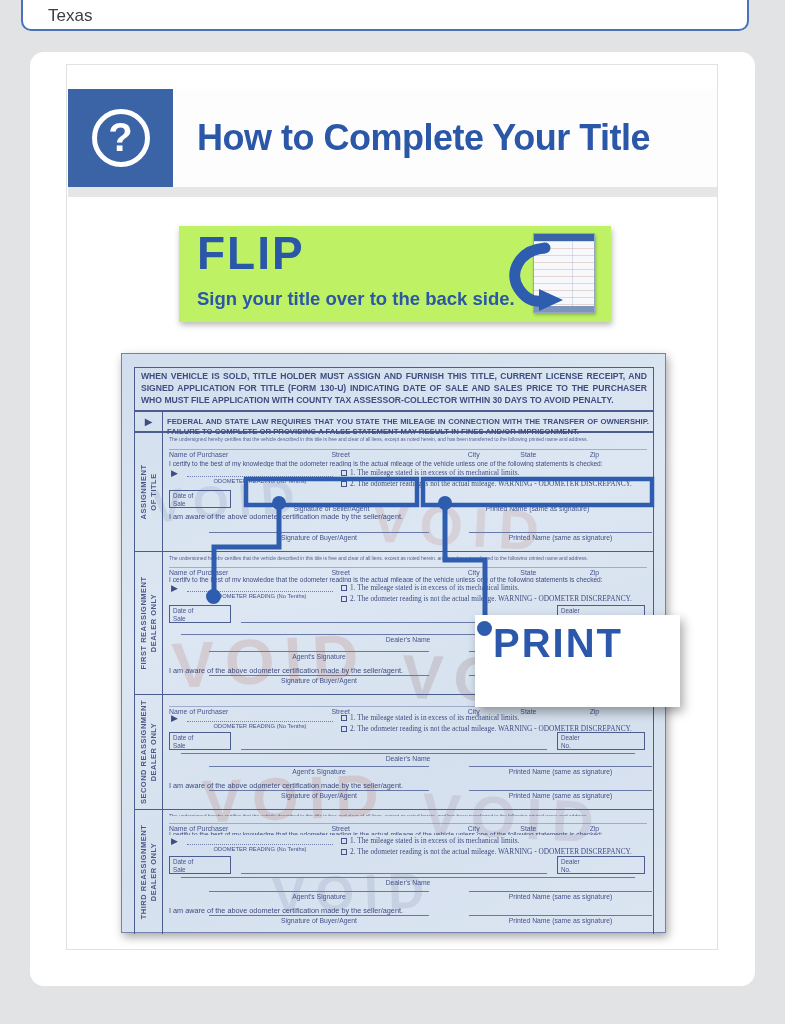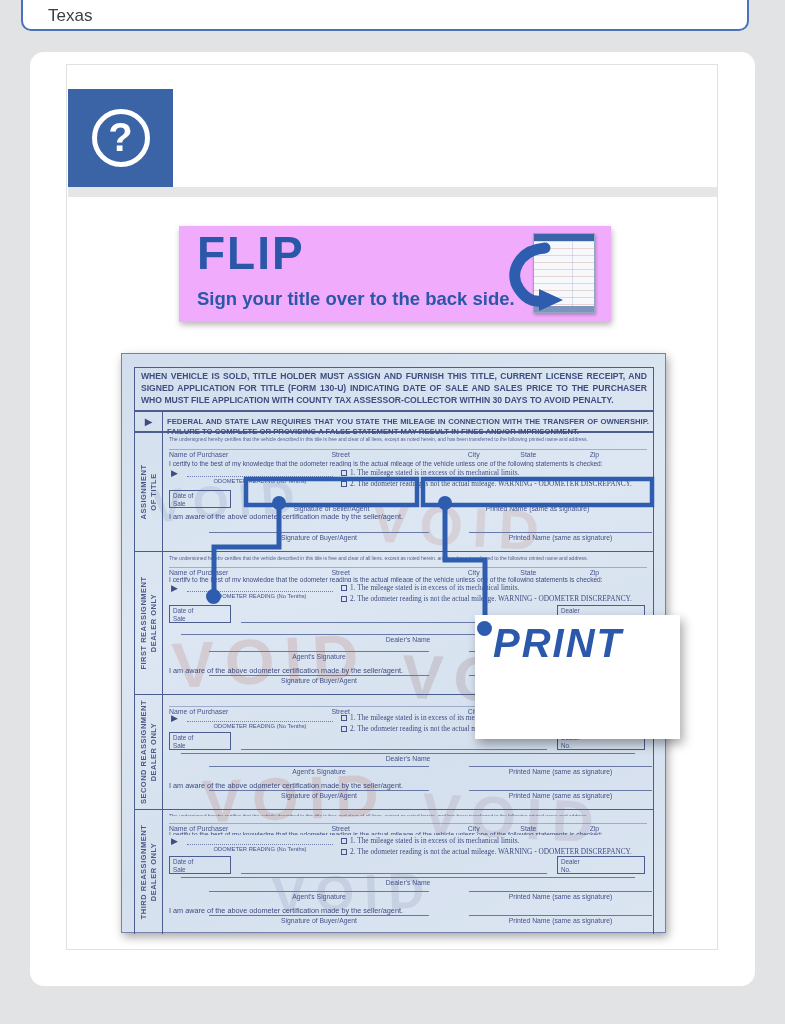--- a/index.html
+++ b/index.html
@@ -20,21 +20,21 @@
   .inner { position:absolute; left:36px; top:12px; width:652px; height:886px; border:1px solid #e2e2e4; background:#fff; }
   
   .header-row { position:absolute; left:1px; top:24px; width:649px; height:98px; display:flex; }
   .q-square { width:105px; height:98px; background:#3a64a6; display:flex; align-items:center; justify-content:center; flex:none; }
   .q-circle { width:58px; height:58px; border:5px solid #fff; border-radius:50%; display:flex; align-items:center; justify-content:center; }
   .q-mark { font-size:40px; font-weight:bold; color:#fff; margin-top:-2px; }
   .title-bar { flex:1; background:#fdfdfd; display:flex; align-items:center; padding-left:24px; }
   .title-text { font-size:36px; font-weight:bold; color:#2b57a8; letter-spacing:-0.5px; white-space:nowrap; }
   .gray-strip { position:absolute; left:1px; top:122px; width:649px; height:10px; background:#e6e6e8; }
   
-  .flip-box { position:absolute; left:112px; top:161px; width:432px; height:96px; background:#f0abfc; box-shadow:1px 3px 6px rgba(0,0,0,0.28); }
+  .flip-box { position:absolute; left:112px; top:161px; width:432px; height:96px; background:#bef264; box-shadow:1px 3px 6px rgba(0,0,0,0.28); }
   .flip-label { position:absolute; left:18px; top:0px; font-size:46px; font-weight:bold; color:#2b57a8; letter-spacing:2px; }
   .flip-instruction { position:absolute; left:18px; top:62px; font-size:18.5px; font-weight:bold; color:#2b57a8; white-space:nowrap; }
   .flip-thumb { position:absolute; left:330px; top:5px; width:92px; height:86px; }
   .thumb-doc {
     position:absolute; right:6px; top:2px; width:62px; height:80px;
     background:#f6f8fb; border:1px solid #93a6c5; box-shadow:1px 2px 3px rgba(0,0,0,0.25);
     background-image:
       repeating-linear-gradient(to bottom, rgba(198,148,138,0.35) 0 1px, transparent 1px 7px),
       linear-gradient(to right, transparent 0 38px, rgba(120,140,180,0.25) 38px 39px, transparent 39px);
   }
@@ -88,40 +88,43 @@
   .r-sig { position:relative; height:14px; margin-top:8px; font-size:6.8px; color:#46538a; flex:none; }
   .seg { position:absolute; top:0; border-top:1px solid #6a78a6; text-align:center; padding-top:1px; white-space:nowrap; }
   .seg-left { left:40px; width:220px; }
   .seg-right { left:300px; width:183px; }
   .r-aware { font-size:7.3px; color:#3f4c80; white-space:nowrap; margin-top:1px; }
   .r-buyer { margin-top:auto; margin-bottom:2px; }
   
   .doc-overlay { position:absolute; left:0; top:0; overflow:visible; z-index:4; }
   .callout { position:absolute; background:#fff; box-shadow:3px 5px 10px rgba(0,0,0,0.35); z-index:5; }
   .callout-sign { left:82px; top:238px; width:203px; height:125px; }
-  .callout-print { left:353px; top:261px; width:205px; height:124px;font-style:italic; }
+  .callout-print { left:353px; top:261px; width:205px; height:92px; }
   .callout-label { font-size:40px; font-weight:bold; color:#2b58ab; margin:6px 0 0 18px; letter-spacing:2px; }
   .callout-text { font-size:17.5px; font-weight:bold; color:#2b58ab; margin:7px 8px 0 18px; line-height:1.22; }
   .dot { position:absolute; width:15px; height:15px; border-radius:50%; background:#2e5cae; z-index:6; }
   .dot-sign { left:84px; top:235px; }
   .dot-print { left:355px; top:267px; }
 </style>
 </head>
 <body>
 
 <input class="state-input" readonly="" value="Texas" style="">
 
 <div class="card">
   <div class="inner">
 
     <div class="header-row">
       <div class="q-square">
         <div class="q-circle">
           <span class="q-mark">?</span>
         </div>
+      </div>
+      <div class="title-bar">
+        <span class="title-text">How to Complete Your Title</span>
       </div>
     </div>
     <div class="gray-strip"></div>
 
     <div class="flip-box">
       <div class="flip-label">FLIP</div>
       <div class="flip-instruction">Sign your title over to the back side.</div>
       <div class="flip-thumb">
         <div class="thumb-doc">
           <div class="thumb-bar-top"></div>

